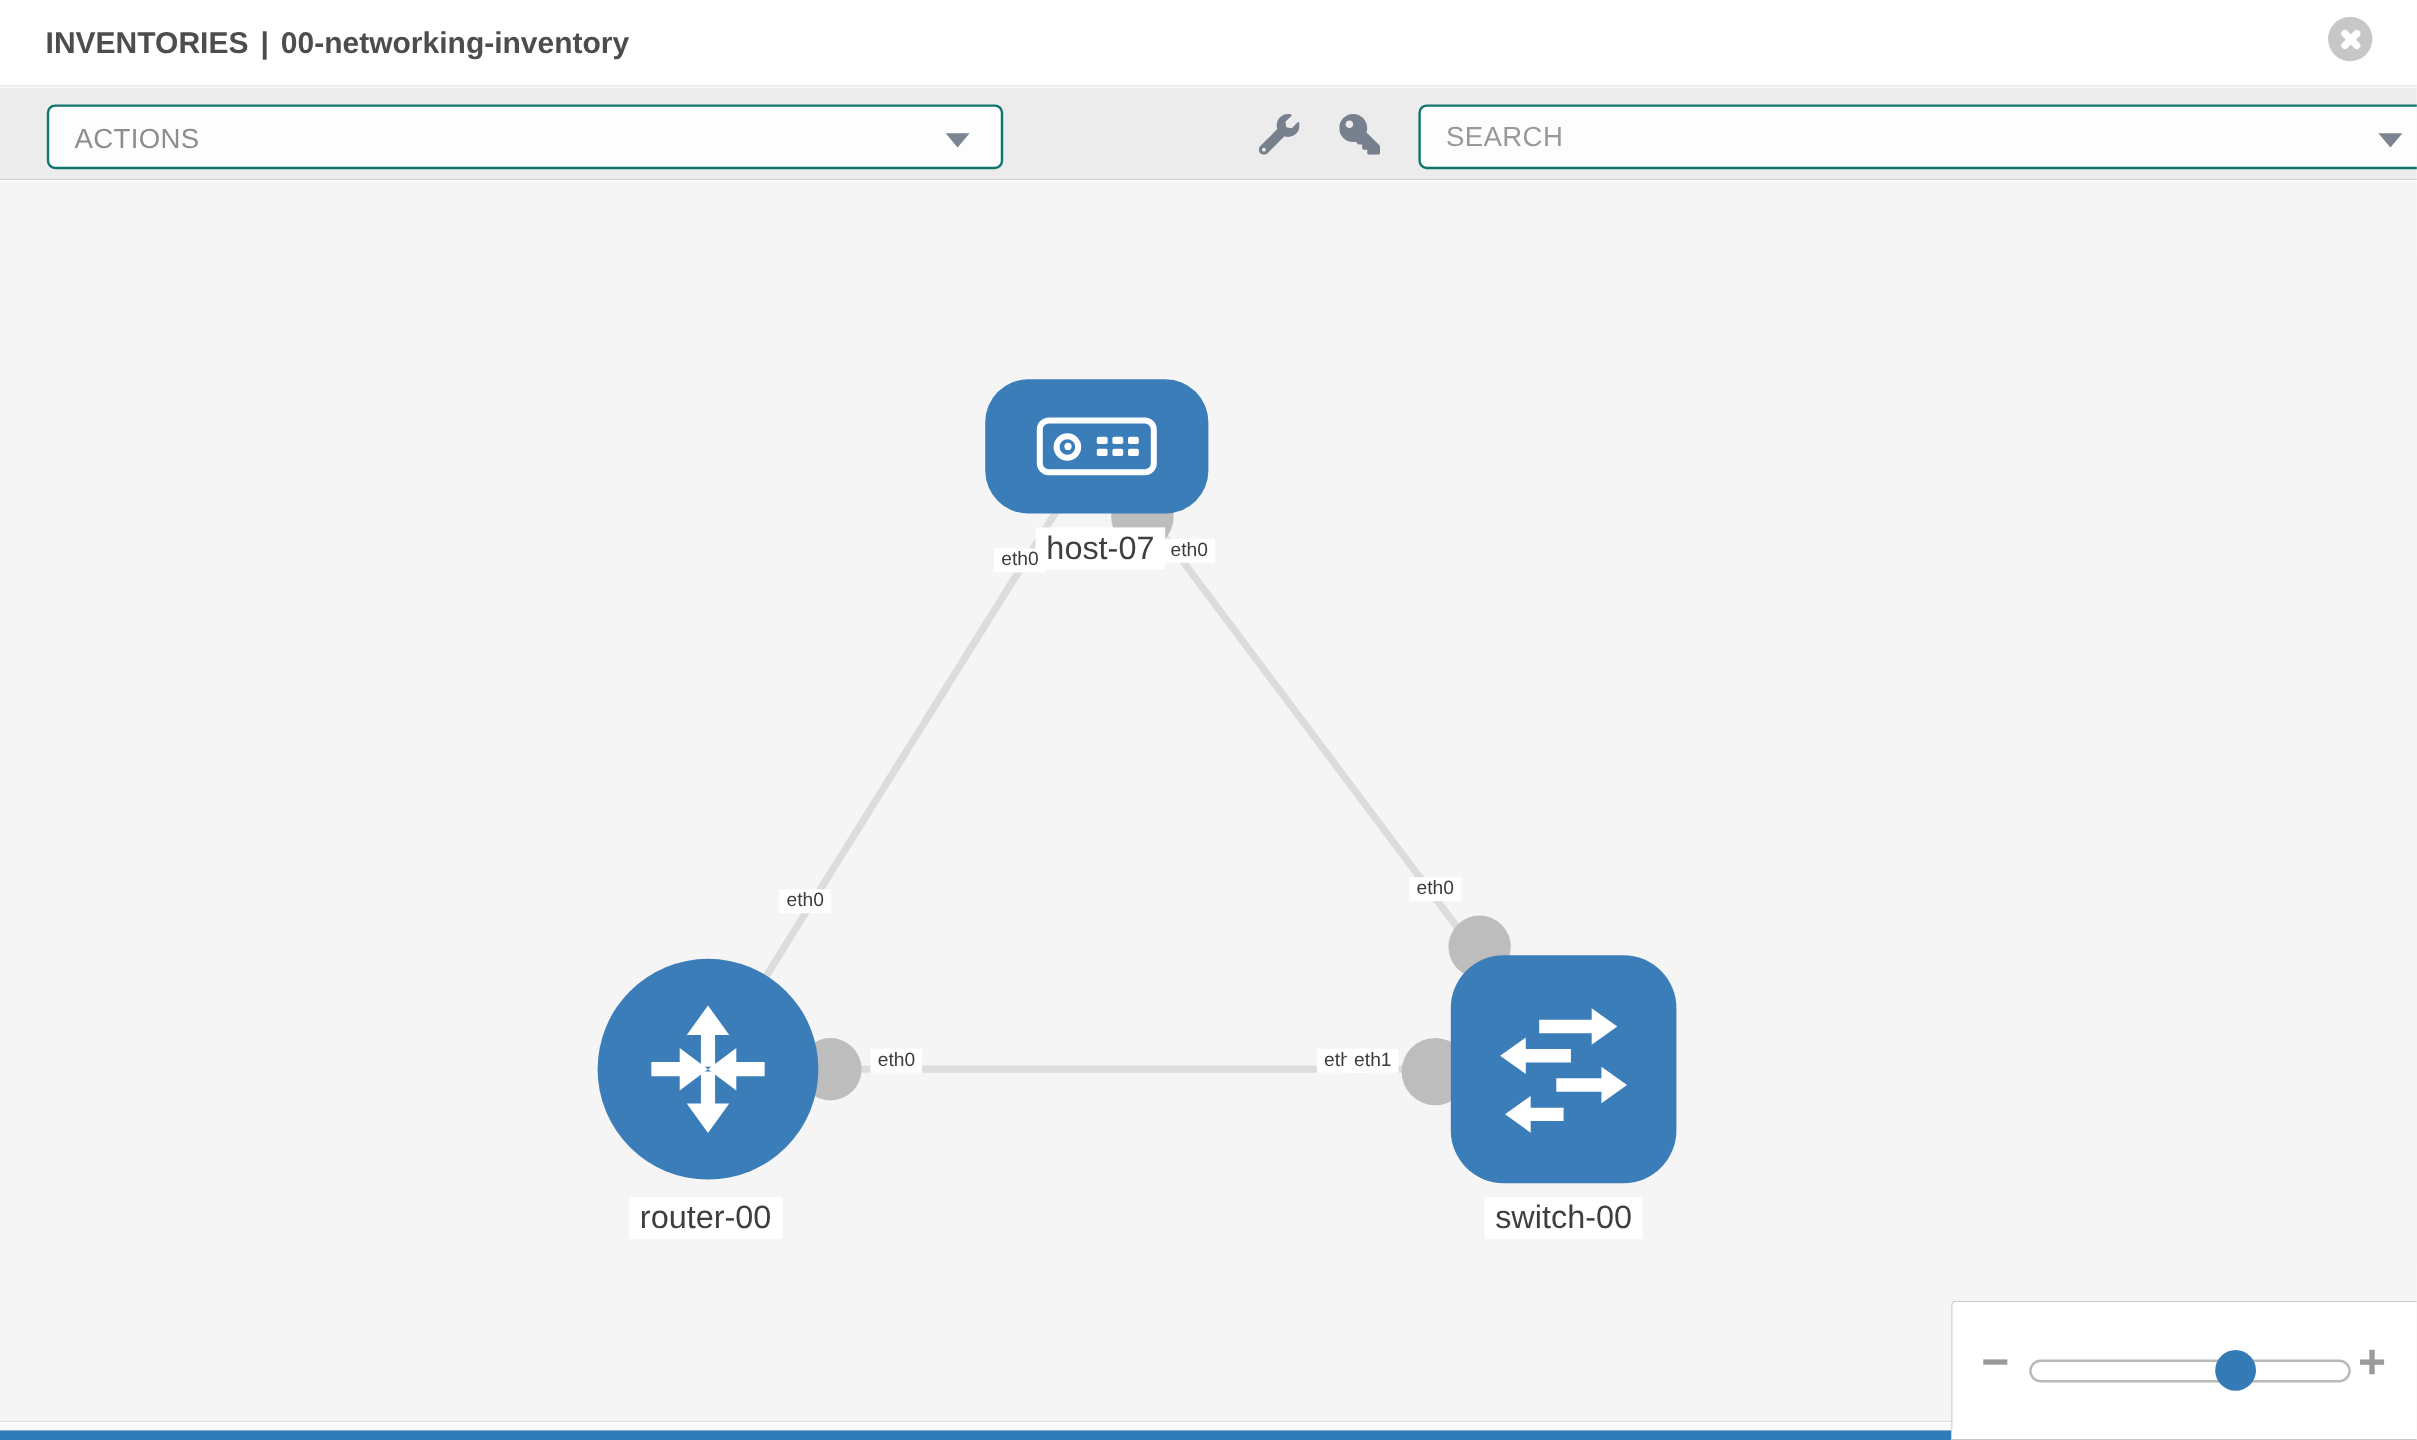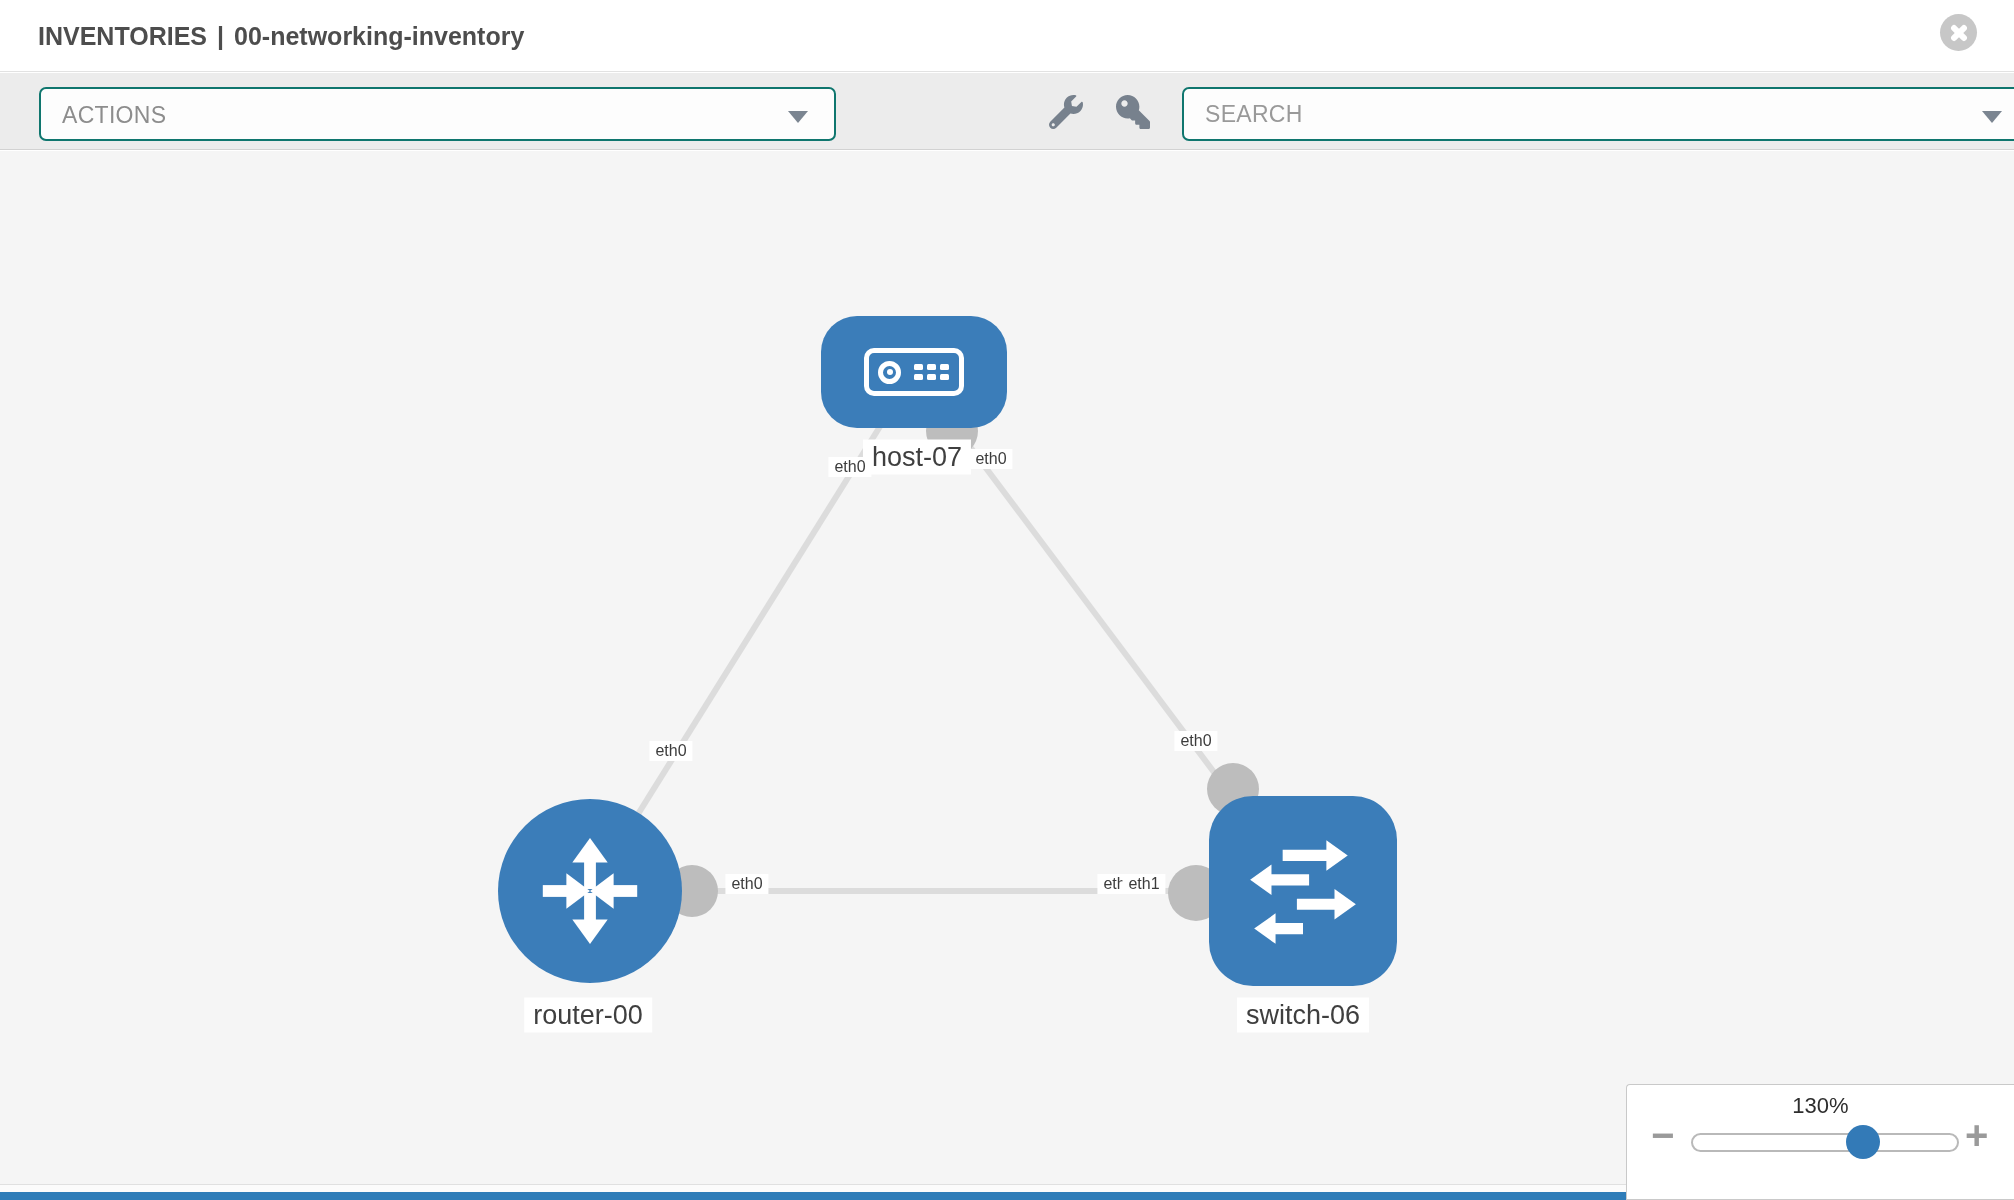--- a/index.html
+++ b/index.html
@@ -149,33 +149,32 @@
         <line x1="54" y1="73" x2="94" y2="73"></line>
         <polygon points="112,73 91,58 91,88" stroke="none"></polygon>
         <line x1="60" y1="97" x2="28" y2="97"></line>
         <polygon points="12,97 33,82 33,112" stroke="none"></polygon>
       </g>
     </svg>
   </div>
 
   <div class="node-label" style="left:917px; top:306px;">host-07</div>
   <div class="node-label" style="left:588px; top:864px;">router-00</div>
-  <div class="node-label" style="left:1303px; top:864px;">switch-06</div>
+  <div class="node-label" style="left:1303px; top:864px;">switch-00</div>
 
   <div class="if-label" style="left:850px;  top:316px;">eth0</div>
   <div class="if-label" style="left:991px;  top:308px;">eth0</div>
   <div class="if-label" style="left:671px;  top:600px;">eth0</div>
   <div class="if-label" style="left:1196px; top:590px;">eth0</div>
   <div class="if-label" style="left:747px;  top:733px;">eth0</div>
   <div class="if-label if-under" style="left:1119px; top:733px;">eth1</div>
   <div class="if-label" style="left:1144px; top:733px;">eth1</div>
 </div>
 
 <div class="bottom-strip"></div>
 <div class="bottom-bar"></div>
 
 <div class="zoom-panel">
-  <div class="zoom-value">130%</div>
   <span class="zoom-minus">−</span>
   <div class="slider-track"></div>
   <div class="slider-knob"></div>
   <span class="zoom-plus">+</span>
 </div>
 
 </body></html>

